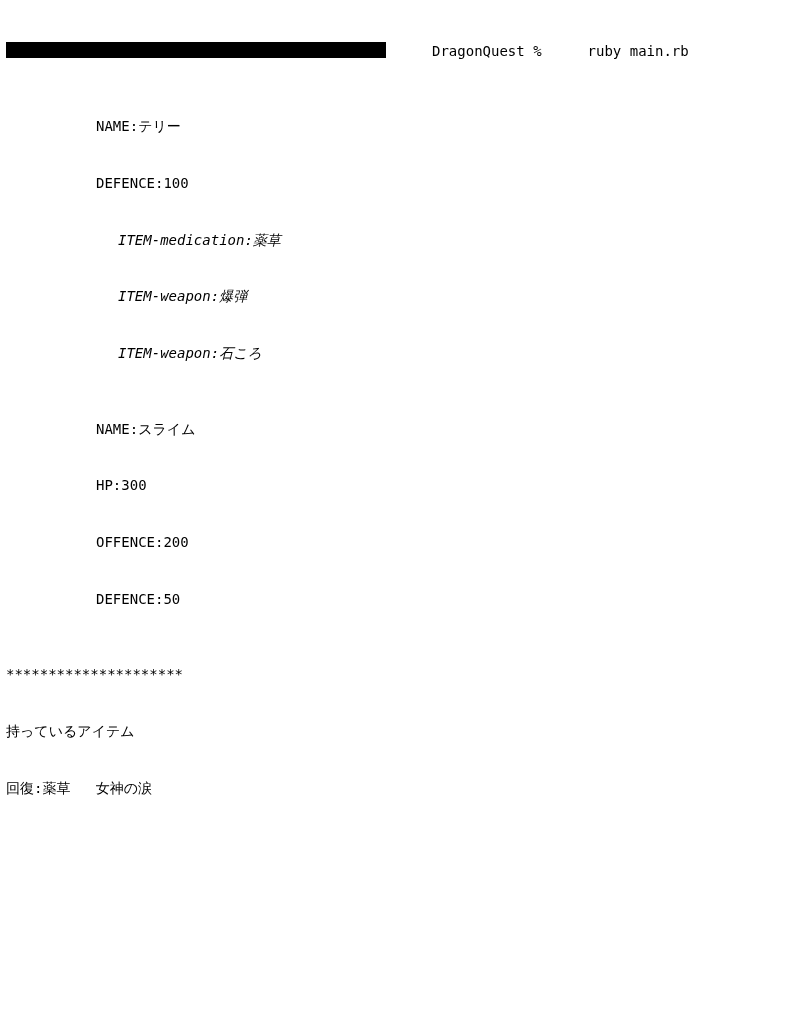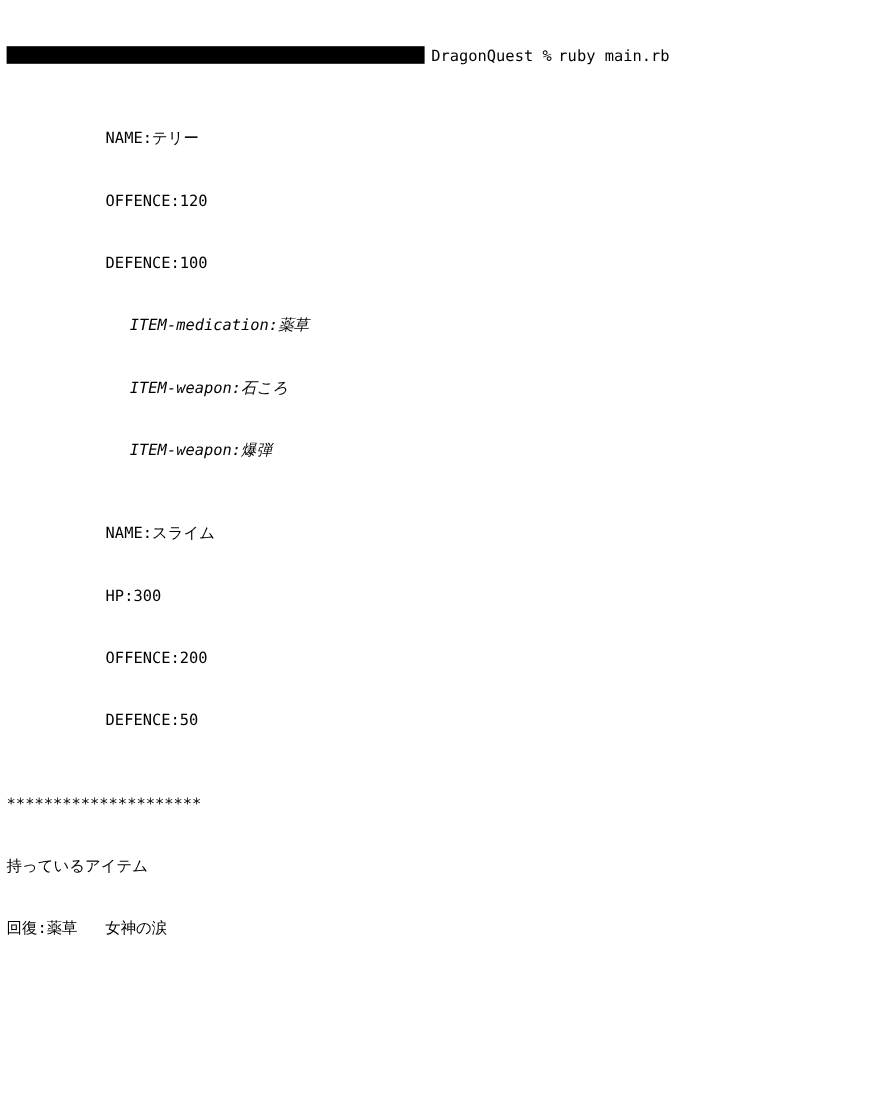--- a/index.html
+++ b/index.html
@@ -36,38 +36,38 @@
     .indent2 {
       padding-left: 112px;
       font-style: italic;
     }
     .prompt-row {
       display: flex;
       align-items: flex-start;
     }
     .after-redact {
       padding-left: 6px;
+      margin-left: 40px;
     }
   </style>
 </head>
 <body>
 
 <div class="terminal">
   <div class="prompt-row">
     <span class="redacted"></span>
     <span class="after-redact">DragonQuest %</span>
     <span class="after-redact">ruby main.rb</span>
   </div>
 
   <div class="line indent1">NAME:テリー</div>
-  <div class="line indent1">OFFENCE:120</div>
   <div class="line indent1">DEFENCE:100</div>
   <div class="line indent2">ITEM-medication:薬草</div>
+  <div class="line indent2">ITEM-weapon:爆弾</div>
   <div class="line indent2">ITEM-weapon:石ころ</div>
-  <div class="line indent2">ITEM-weapon:爆弾</div>
 
   <div class="line indent1">NAME:スライム</div>
   <div class="line indent1">HP:300</div>
   <div class="line indent1">OFFENCE:200</div>
   <div class="line indent1">DEFENCE:50</div>
 
   <div class="line">*********************</div>
   <div class="line">持っているアイテム</div>
   <div class="line">回復:薬草   女神の涙</div>
   

